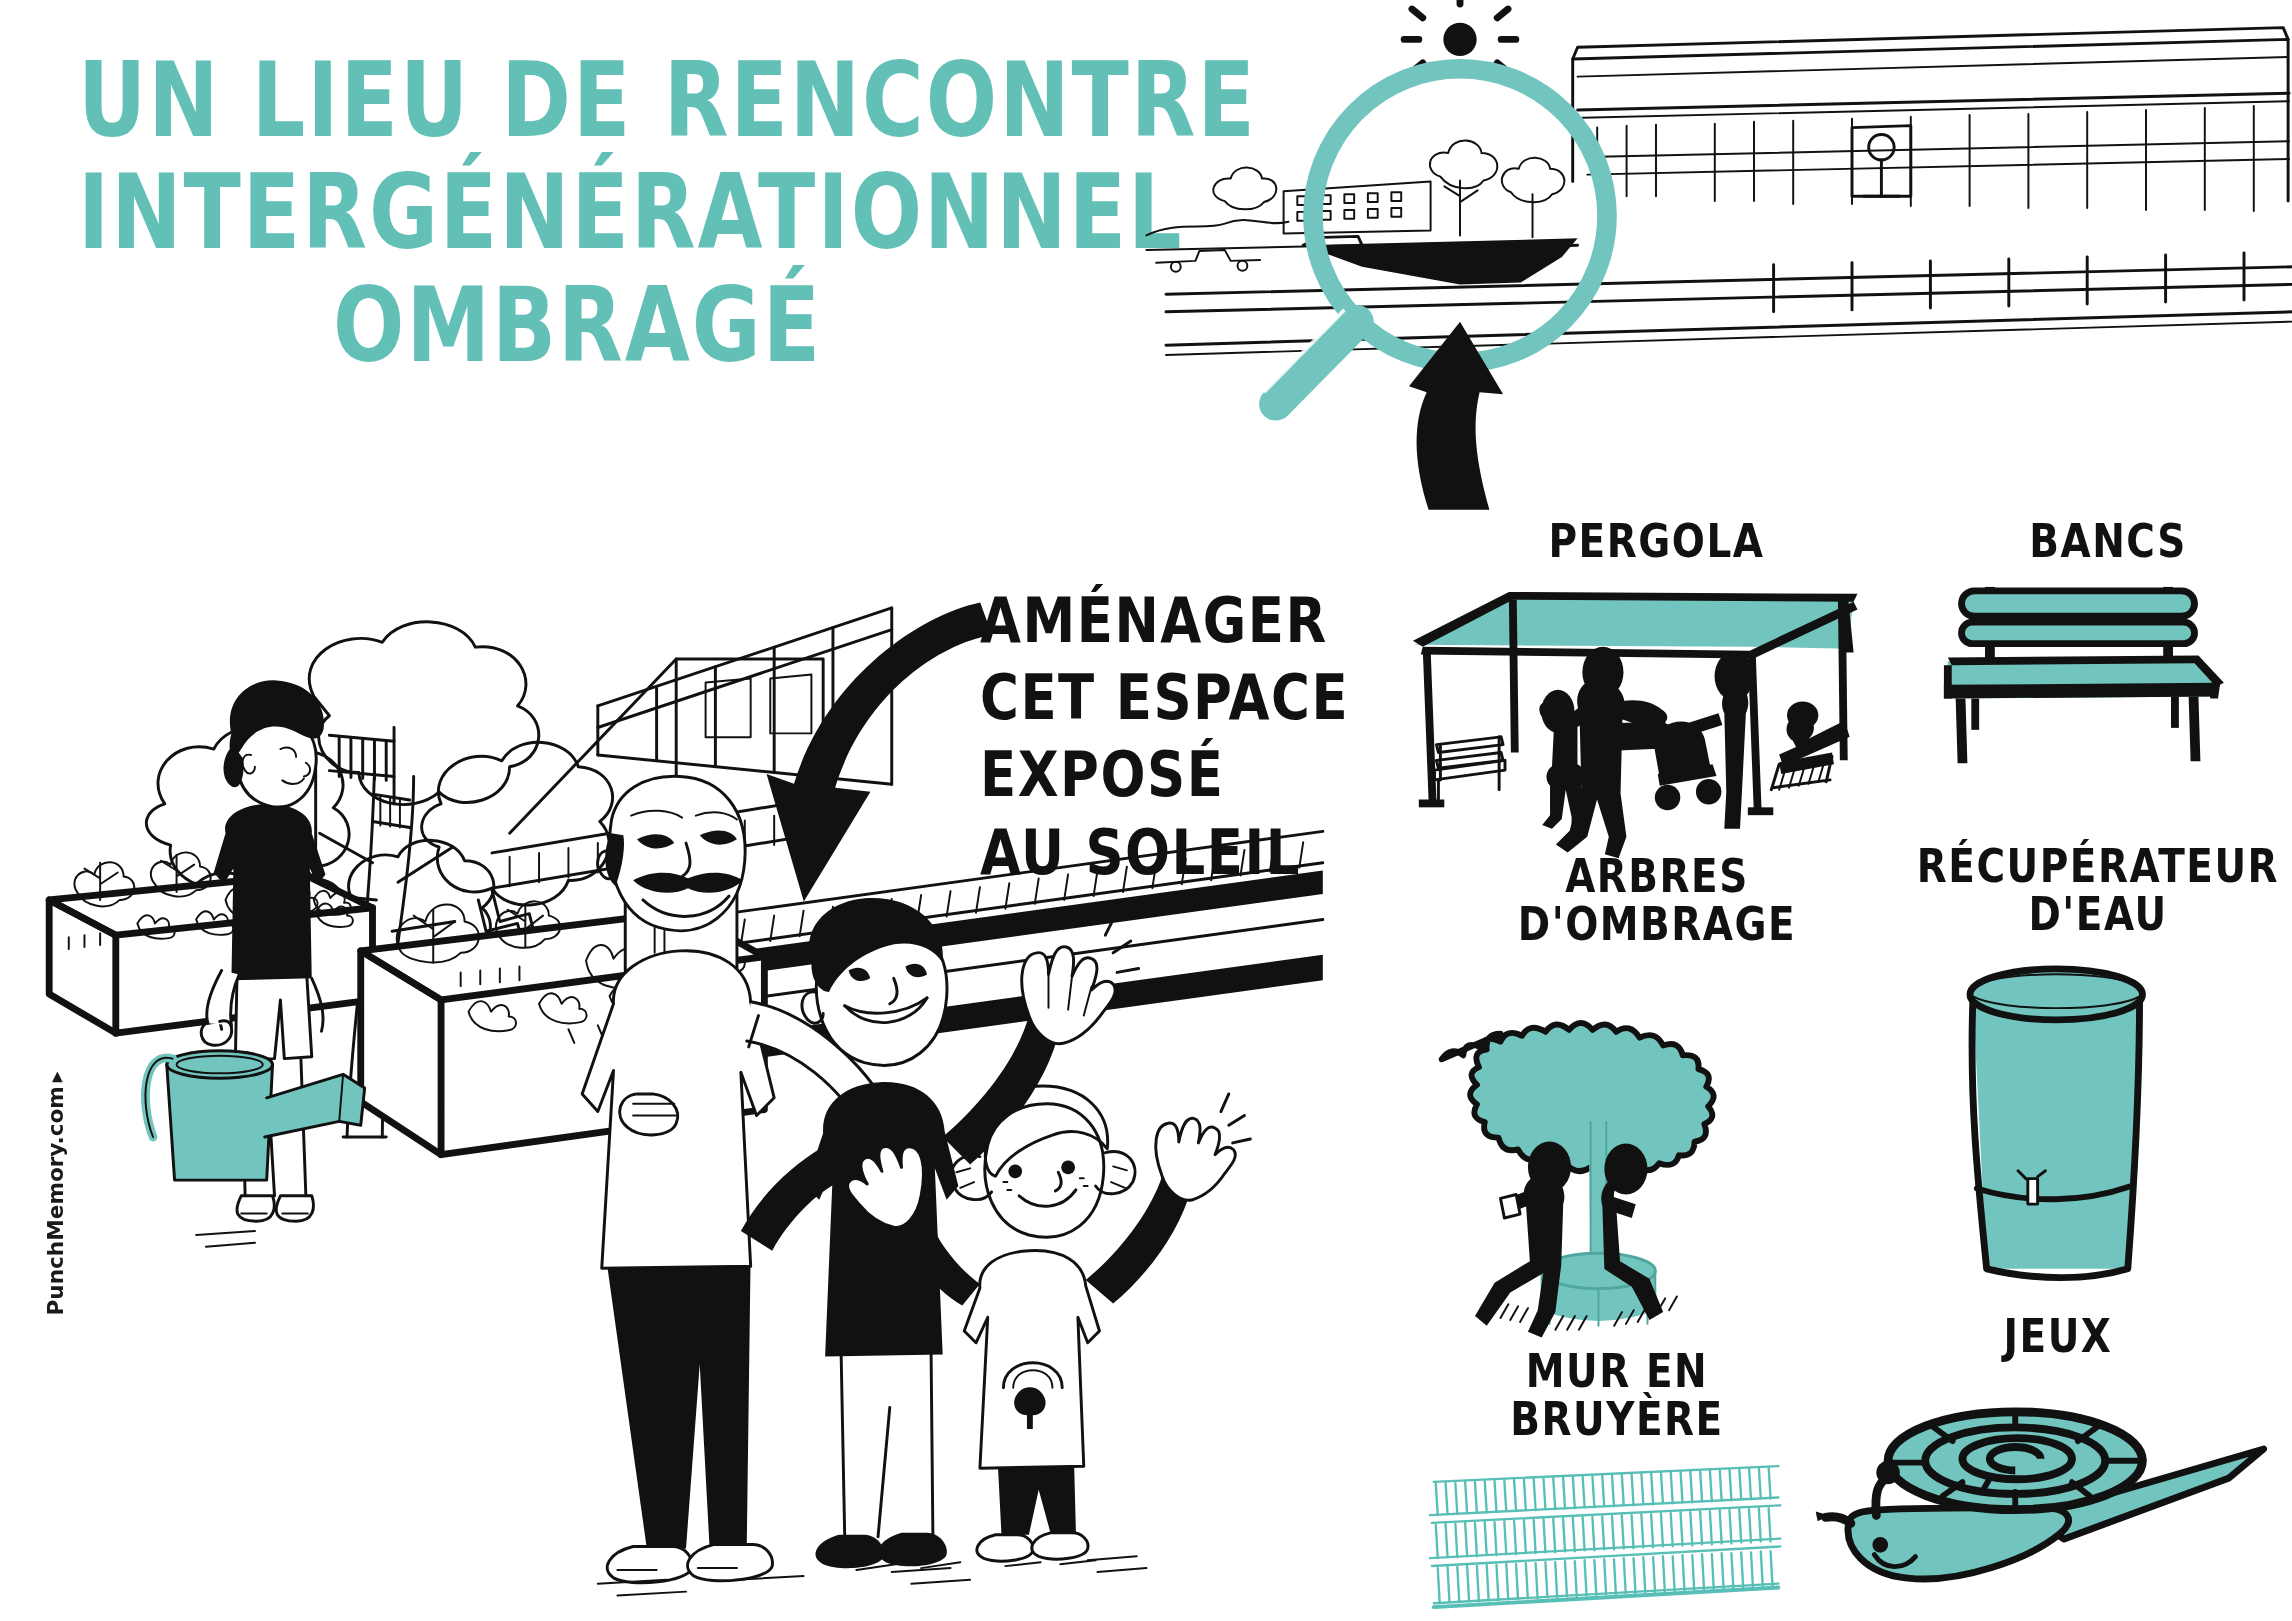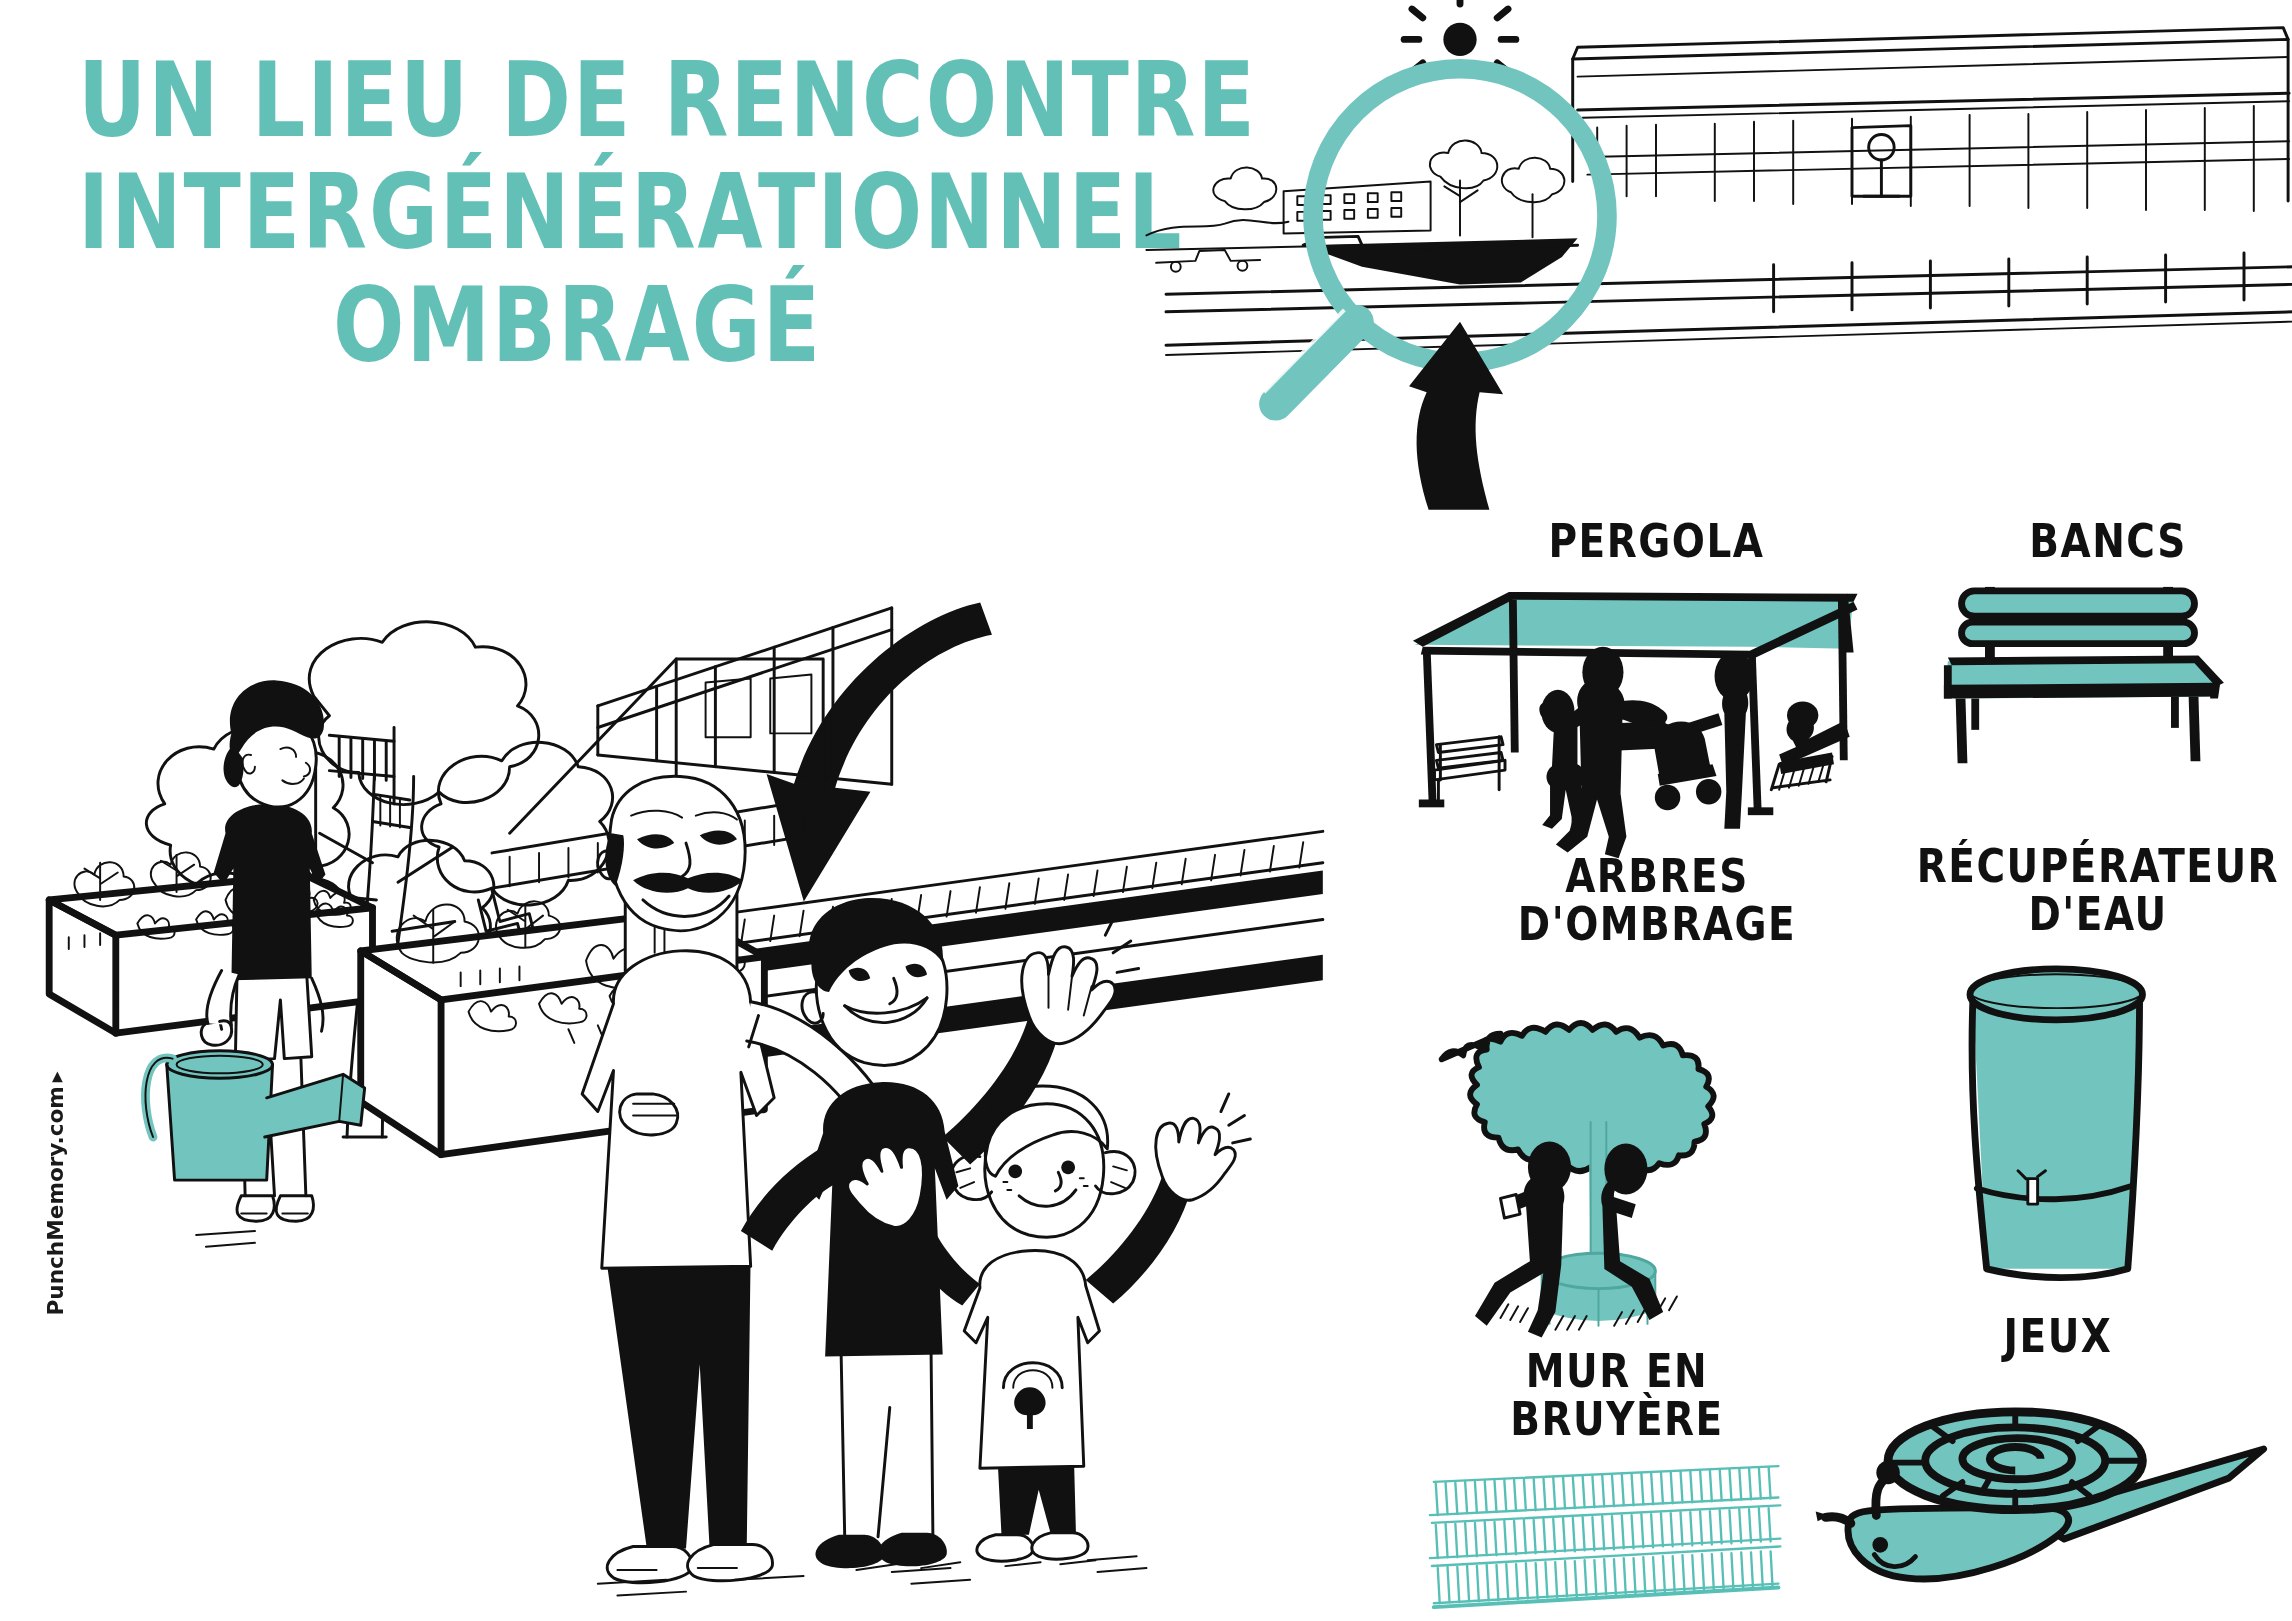--- a/index.html
+++ b/index.html
@@ -169,20 +169,26 @@
         <path d="M195 328 L112 412" stroke="#72c5be" stroke-width="34" stroke-linecap="round" fill="none"></path>
         <path d="M182 316 L100 400" stroke="#ffffff" stroke-width="4" fill="none" opacity="0.85"></path>
       </g>
 
       <g>
         <path class="solid" d="M268 520 C 252 470, 252 430, 266 400 L248 394 L300 328 L344 402 L320 400 C 312 434, 316 470, 330 520 Z"></path>
       </g>
     </svg>
   </div>
 
+  <div class="abs" id="center-text">
+    <div class="hand">AMÉNAGER</div>
+    <div class="hand">CET ESPACE</div>
+    <div class="hand">EXPOSÉ</div>
+    <div class="hand">AU SOLEIL</div>
+  </div>
 
   <div class="abs" style="left:686px;top:578px;width:314px;height:392px;">
     <svg width="314" height="392" viewBox="0 0 320 400">
       <path class="solid" d="M300 25 C 230 40, 140 110, 110 210 L82 200 L120 330 L188 218 L152 214 C 178 128, 248 70, 312 58 Z"></path>
     </svg>
   </div>
 
   <div class="abs" style="left:49px;top:510px;width:1274px;height:1111px;">
     <svg width="1274" height="1111" viewBox="0 0 1300 1134">
 

